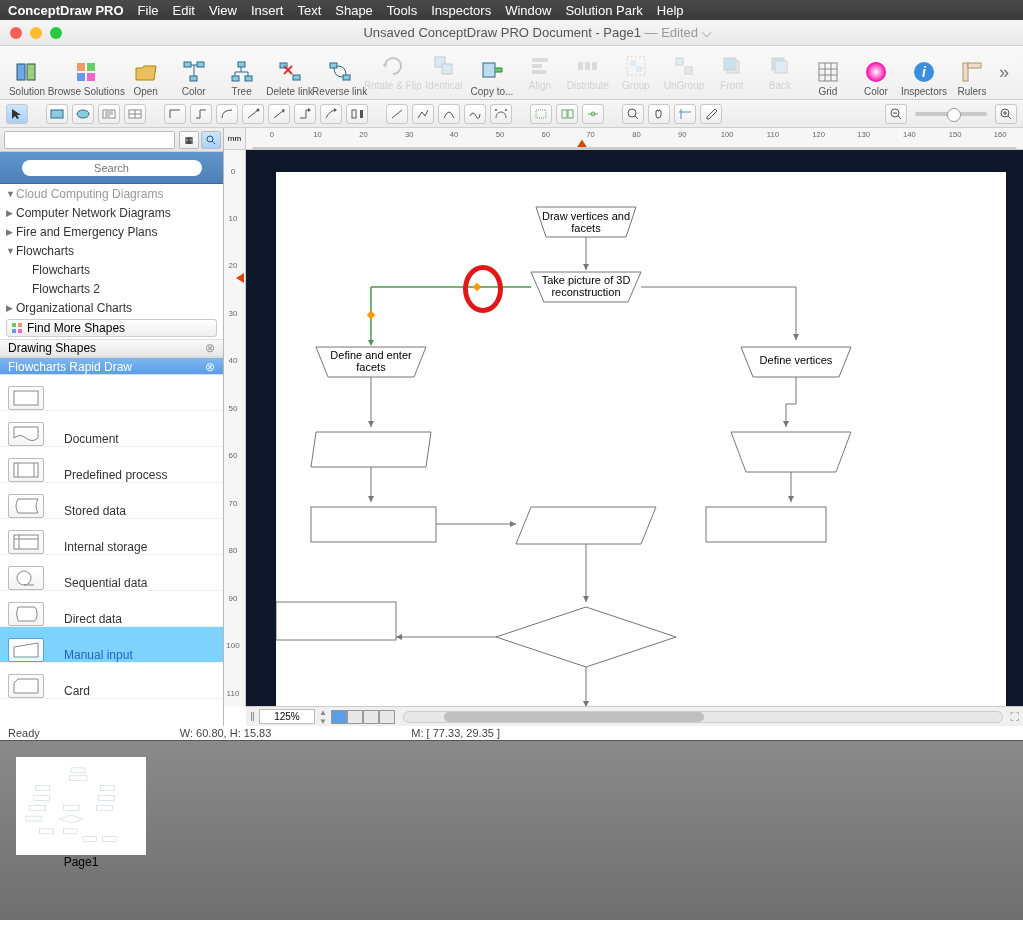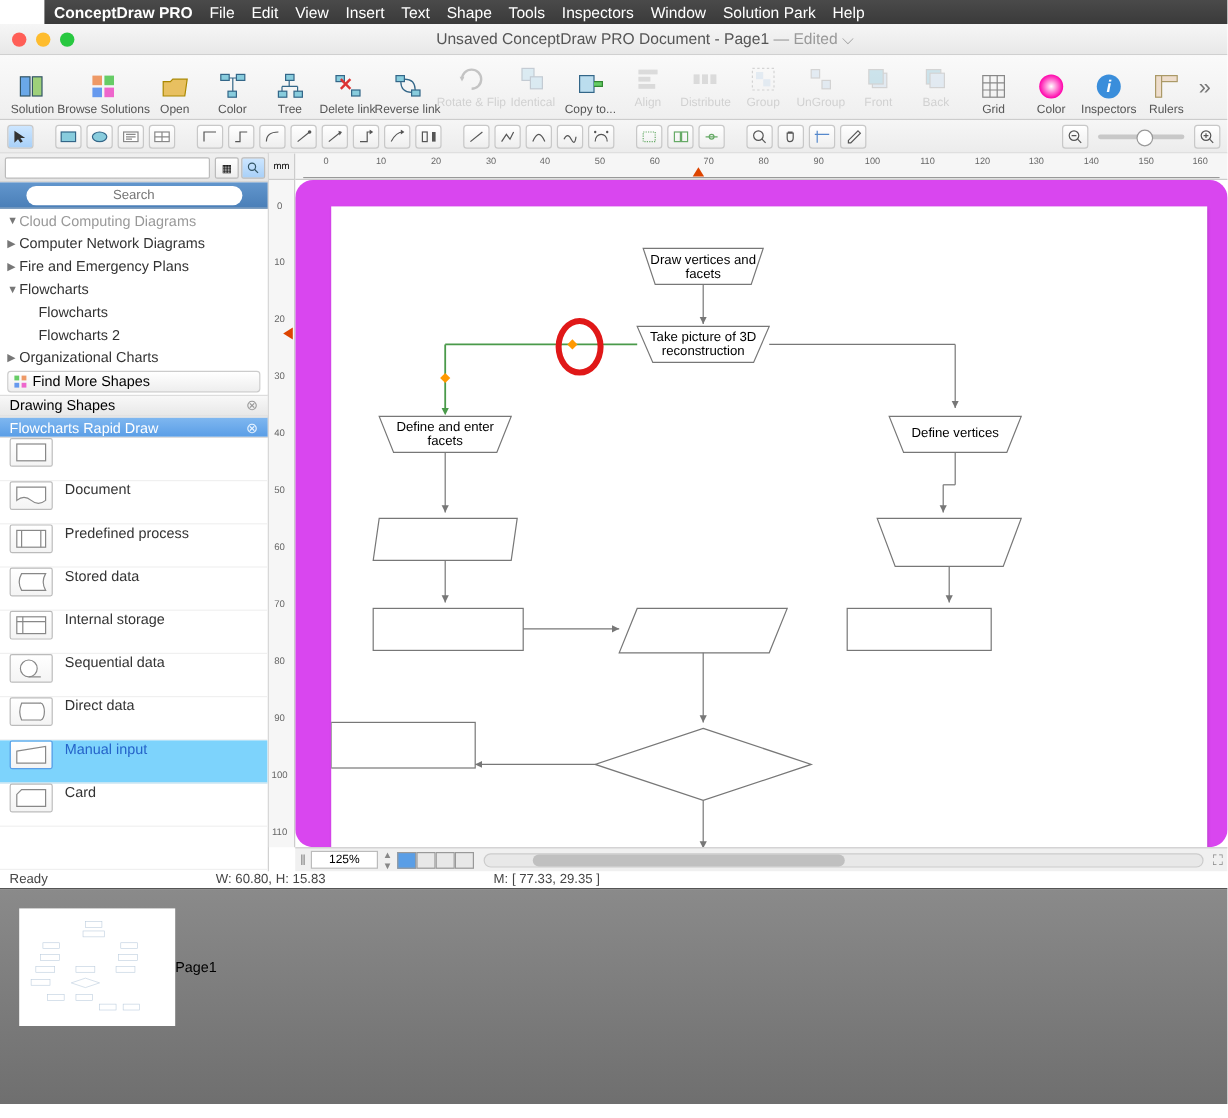--- a/index.html
+++ b/index.html
@@ -1,19 +1,19 @@
 <!DOCTYPE html>
 <html><head>
 <meta charset="utf-8">
 <style>
 * { box-sizing: border-box; margin: 0; padding: 0; }
 body { font-family: -apple-system, "Helvetica Neue", Arial, sans-serif; font-size: 12px; background: #fff; width: 1023px; height: 932px; overflow: hidden; }
 
 
-.menubar { background: linear-gradient(#4a4a4a, #3a3a3a); color: #fff; height: 20px; display: flex; align-items: center; padding: 0 8px; gap: 14px; font-size: 13px; margin-left: 37px; }
+.menubar { background: linear-gradient(#4a4a4a, #3a3a3a); color: #fff; height: 20px; display: flex; align-items: center; padding: 0 8px; gap: 14px; font-size: 13px; }
 .menubar .app-title { font-weight: bold; }
 .menubar span { cursor: default; }
 
 
 .titlebar { background: linear-gradient(#f6f6f6, #e8e8e8); height: 26px; display: flex; align-items: center; padding: 0 10px; border-bottom: 1px solid #d0d0d0; }
 .traffic { display: flex; gap: 8px; }
 .traffic div { width: 12px; height: 12px; border-radius: 50%; }
 .tl-close { background: #ff5f57; }
 .tl-min { background: #febc2e; }
 .tl-max { background: #28c840; }
@@ -35,63 +35,63 @@
 .tb2-sep { width: 10px; }
 .zoom-slider { width: 72px; height: 4px; background: #c8c8c8; border-radius: 2px; position: relative; margin: 0 4px; }
 .zoom-slider .thumb { position: absolute; width: 10px; height: 10px; background: #fff; border: 1px solid #999; border-radius: 50%; top: -4px; left: 32px; }
 
 
 .main-area { display: flex; height: 598px; }
 .lib-panel { width: 224px; display: flex; flex-direction: column; border-right: 1px solid #b8b8b8; }
 .lib-header { height: 24px; background: linear-gradient(#f0f0f0,#e4e4e4); border-bottom: 1px solid #ccc; display: flex; align-items: center; }
 .lib-header .combo { flex:1; height: 18px; margin: 0 4px; border: 1px solid #bbb; background: #fff; border-radius: 2px; }
 .lib-header .view-btn { width: 20px; height: 18px; border: 1px solid #bbb; border-radius: 2px; background: linear-gradient(#fff,#eee); margin-right: 2px; display:flex; align-items:center; justify-content:center; font-size:9px; }
-.search-bar { height: 22px; background: linear-gradient(#6296cd,#4a7fb8); border-bottom: 1px solid #3a6a9e; display: flex; align-items: center; justify-content: center; }
+.search-bar { height: 32px; background: linear-gradient(#6296cd,#4a7fb8); border-bottom: 1px solid #3a6a9e; display: flex; align-items: center; justify-content: center; }
 .search-bar input { width: 180px; height: 16px; border-radius: 8px; border: none; text-align: center; font-size: 11px; color: #888; padding: 0 6px; }
 .tree { background: #fff; overflow: hidden; }
 .tree-item { display: flex; align-items: center; height: 19px; padding: 0 6px; color: #333; font-size: 12px; cursor: default; }
 .tree-item.sub { padding-left: 32px; }
 .tree-item .tri { width: 10px; display: inline-block; color: #777; font-size: 9px; }
 .find-more { background: linear-gradient(#fff,#eee); border: 1px solid #ccc; margin: 2px 6px; height: 18px; display:flex; align-items:center; gap:4px; padding: 0 4px; border-radius: 3px; text-align: center;}
 .find-more .ico { width: 12px; height: 12px; }
 .shape-cat { background: linear-gradient(#f8f8f8,#e8e8e8); height: 18px; display:flex; align-items:center; justify-content: space-between; padding: 0 8px; border-top:1px solid #ddd; border-bottom: 1px solid #ddd; }
 .shape-cat .x { color:#999; font-size:12px; }
 .shape-cat.selected { background: linear-gradient(#7fb7f0,#5a9ee6); color:#fff;align-items:flex-end; }
 .shape-list { background: #fff; flex:1; overflow:hidden; }
-.shape-row { display:flex; align-items:flex-start; gap: 10px; height: 36px; padding: 0 8px; border-bottom: 1px solid #f0f0f0; }
+.shape-row { display:flex; align-items:flex-end; gap: 20px; height: 36px; padding: 0 8px; border-bottom: 1px solid #f0f0f0; }
 .shape-row.selected { background: #7dd3fc; }
 .shape-row.selected .sl { color: #2563c9; }
 .shape-ico { width: 36px; height: 24px; border: 1px solid #bbb; background: linear-gradient(#fff,#f4f4f4); border-radius: 2px; display:flex; align-items:center; justify-content:center; }
 .shape-row .sl { color:#333; font-size:12px; }
 
 
 .canvas-area { flex:1; display:flex; flex-direction:column; background:#fff; position:relative; }
 .ruler-corner { position:absolute; left:0; top:0; width:22px; height:22px; background:#f0f0f0; border-right:1px solid #ccc; border-bottom:1px solid #ccc; font-size:8px; display:flex; align-items:center; justify-content:center; z-index:3;}
 .ruler-h { position:absolute; left:22px; right:0; top:0; height:22px; background:#f6f6f6; border-bottom:1px solid #ccc; z-index:2; overflow:hidden;}
 .ruler-h svg { width: 100%; height: 100%; }
 .ruler-v { position:absolute; left:0; top:22px; bottom:20px; width:22px; background:#f6f6f6; border-right:1px solid #ccc; z-index:2; overflow:hidden; }
-.canvas-scroll { position:absolute; left:22px; top:22px; right:0; bottom:20px; overflow:hidden; background:#d946ef;border-radius:15px; }
+.canvas-scroll { position:absolute; left:22px; top:22px; right:0; bottom:20px; overflow:hidden; background:#0f172a; }
 .page { position:absolute; left:30px; top:22px; width:730px; height:620px; background:#fff; box-shadow: 1px 1px 3px rgba(0,0,0,0.2); }
 .page svg { width:100%; height:100%; }
 .hscroll { position:absolute; left:22px; right:0; bottom:0; height:20px; background:#f0f0f0; border-top:1px solid #ccc; display:flex; align-items:center; gap:4px; padding: 0 4px;}
 .zoom-box { width:56px; height:15px; border:1px solid #bbb; background:#fff; font-size:10px; display:flex; align-items:center; justify-content:center; }
 .hscroll-track { flex:1; height:12px; background:#e8e8e8; border:1px solid #ccc; border-radius:6px; position:relative; margin: 0 4px;}
 .hscroll-thumb { position:absolute; height:10px; background:#c0c0c0; border-radius:5px; top:0; left:40px; width:260px;}
 .view-mode { display:flex; }
 .view-mode div { width:16px; height:14px; border:1px solid #999; background:#e8e8e8; font-size:8px; display:flex;align-items:center;justify-content:center;}
 .view-mode div.on { background:#5a9ee6; }
 
 
 .statusbar { height: 14px; background: #fff; display:flex; align-items:center; padding: 0 8px; font-size:11px; color:#444; gap: 140px; }
 
 
 .thumb-strip { height: 180px; background: linear-gradient(#8a8a8a,#6f6f6f); border-top: 1px solid #555; padding: 16px; }
 .thumb { width: 130px; background:#fff; padding:6px; display:flex; flex-direction:column; align-items:center; }
 .thumb .tprev { width: 120px; height: 86px; background:#fff; border:1px solid #fff; }
-.thumb-wrap { display:flex; flex-direction:row; align-items:center; width:130px;}
+.thumb-wrap { display:flex; flex-direction:column; align-items:center; width:130px;}
 
 
 .annot { position:absolute; width:40px; height:48px; border:5px solid #e01818; border-radius: 50%; z-index: 10; pointer-events:none; }
 
 </style>
 </head>
 <body>
 
 <div class="menubar">
   <span class="app-title">ConceptDraw PRO</span>

